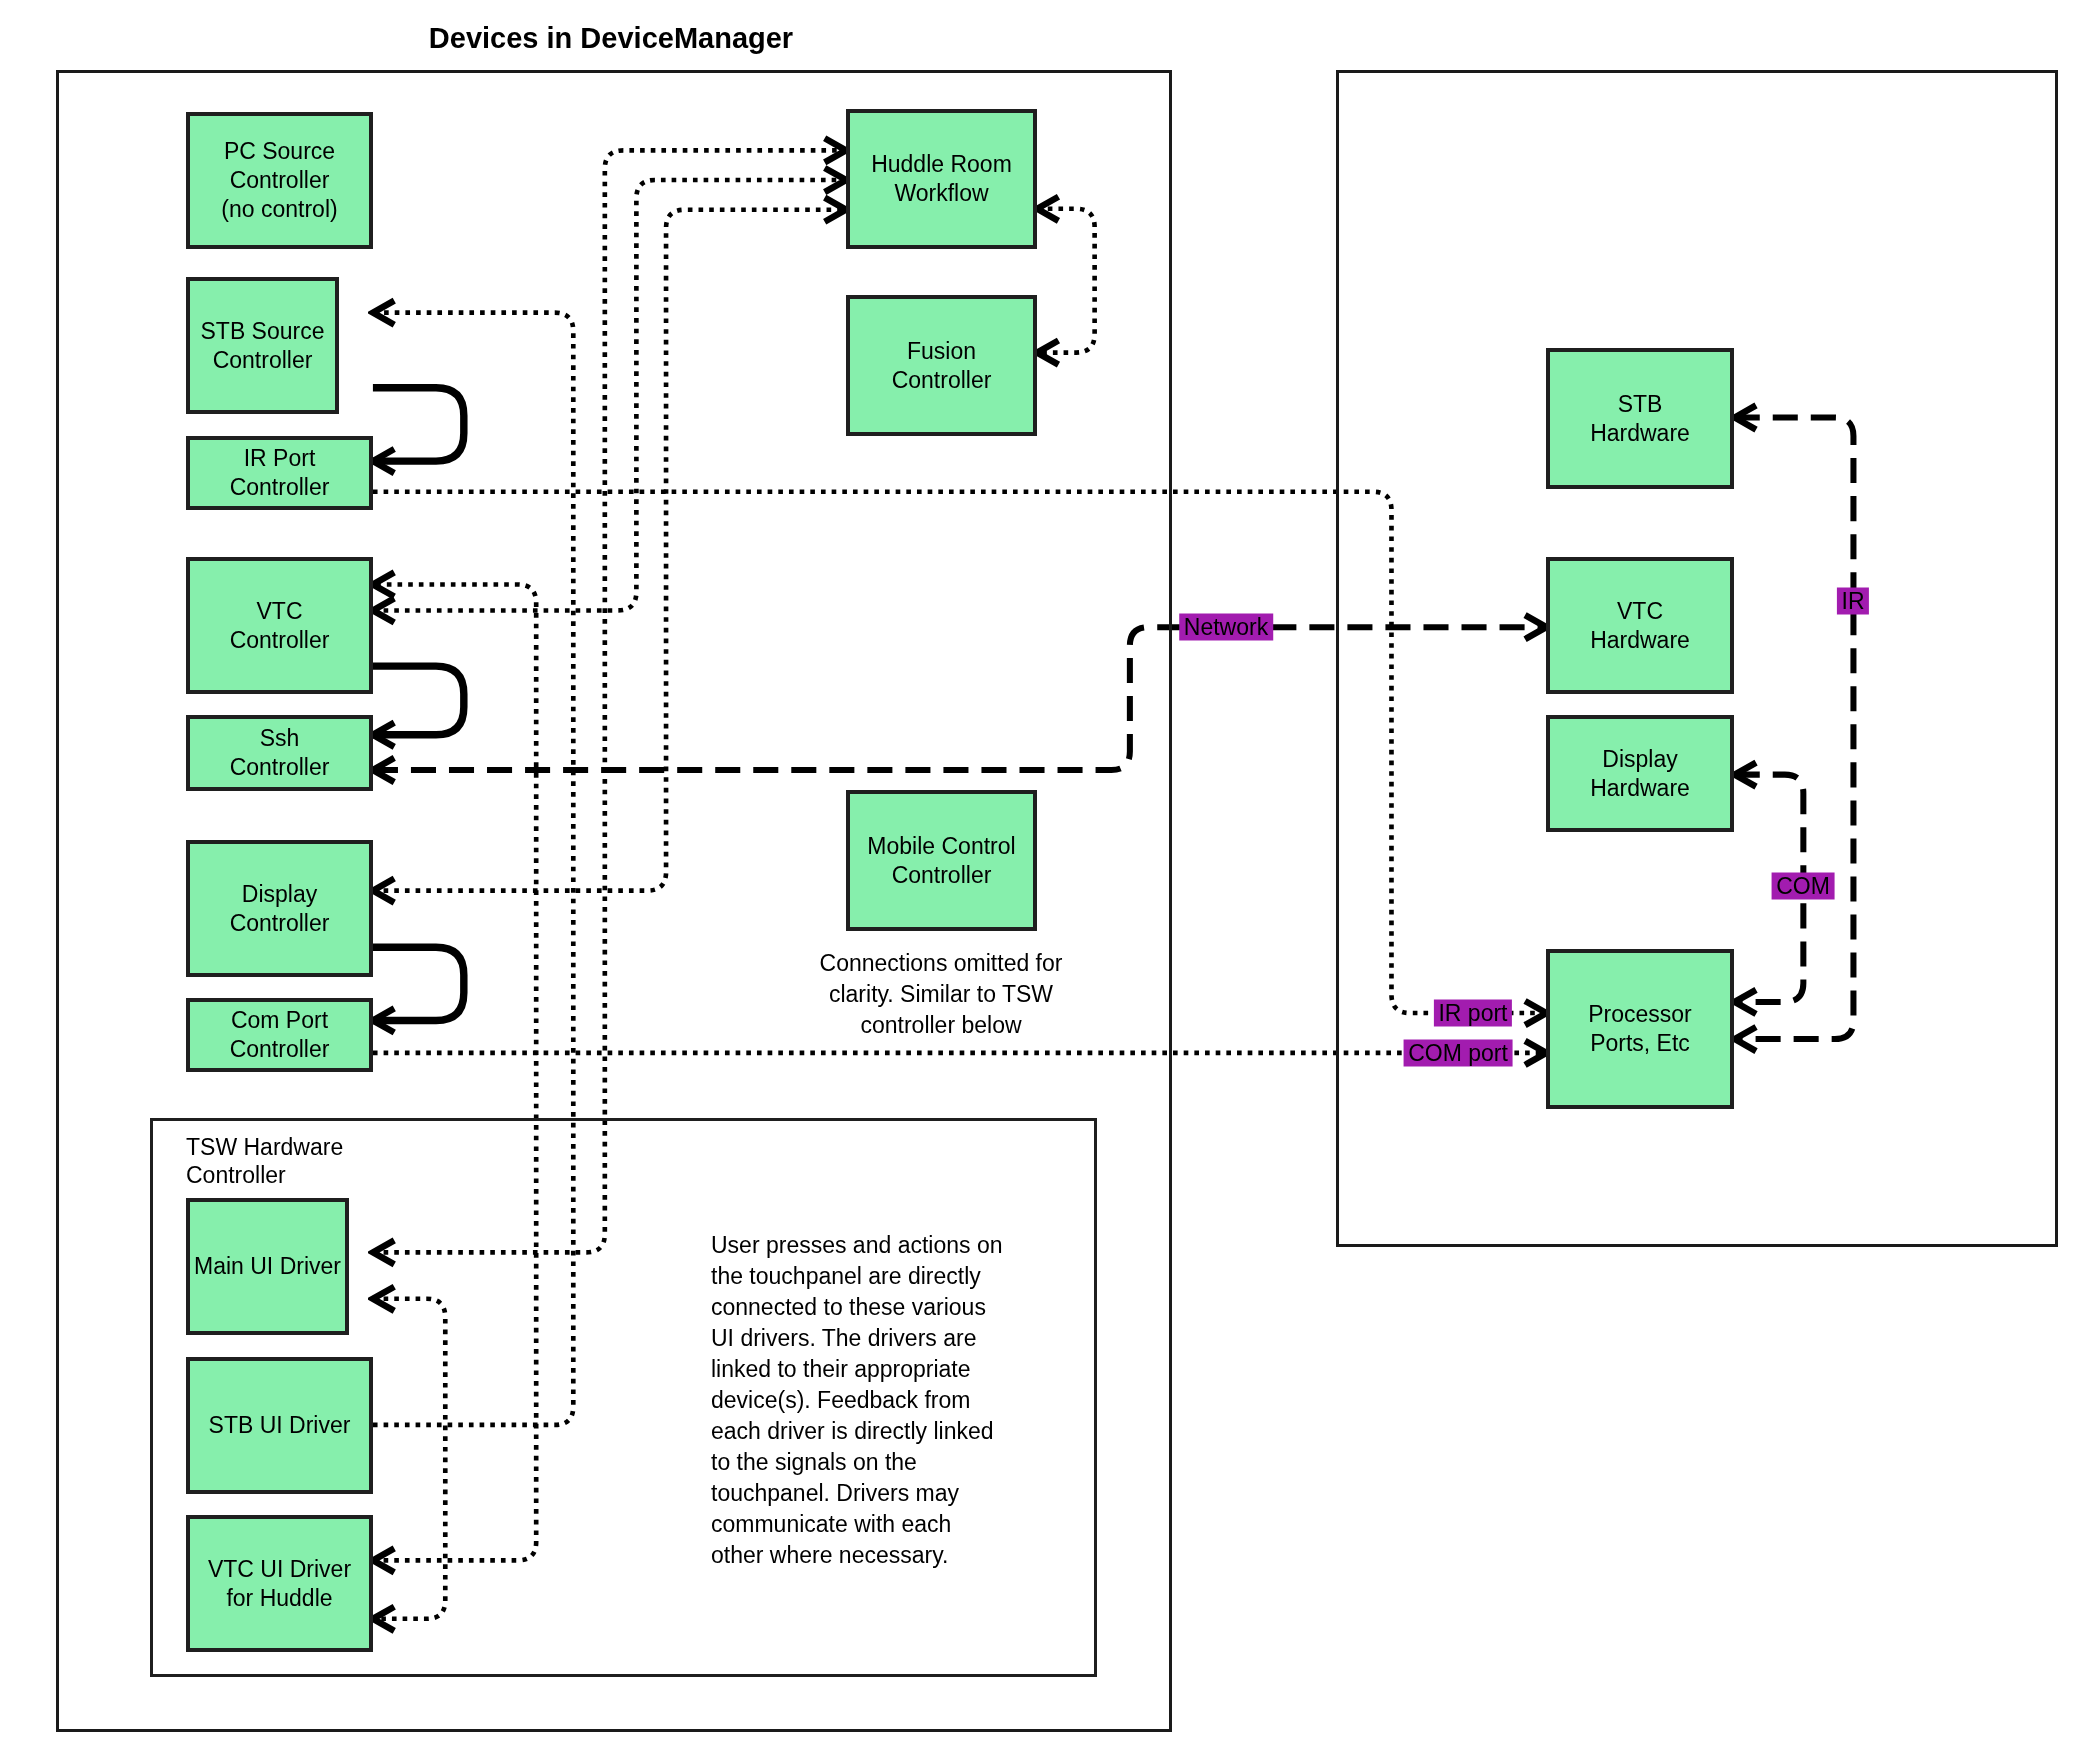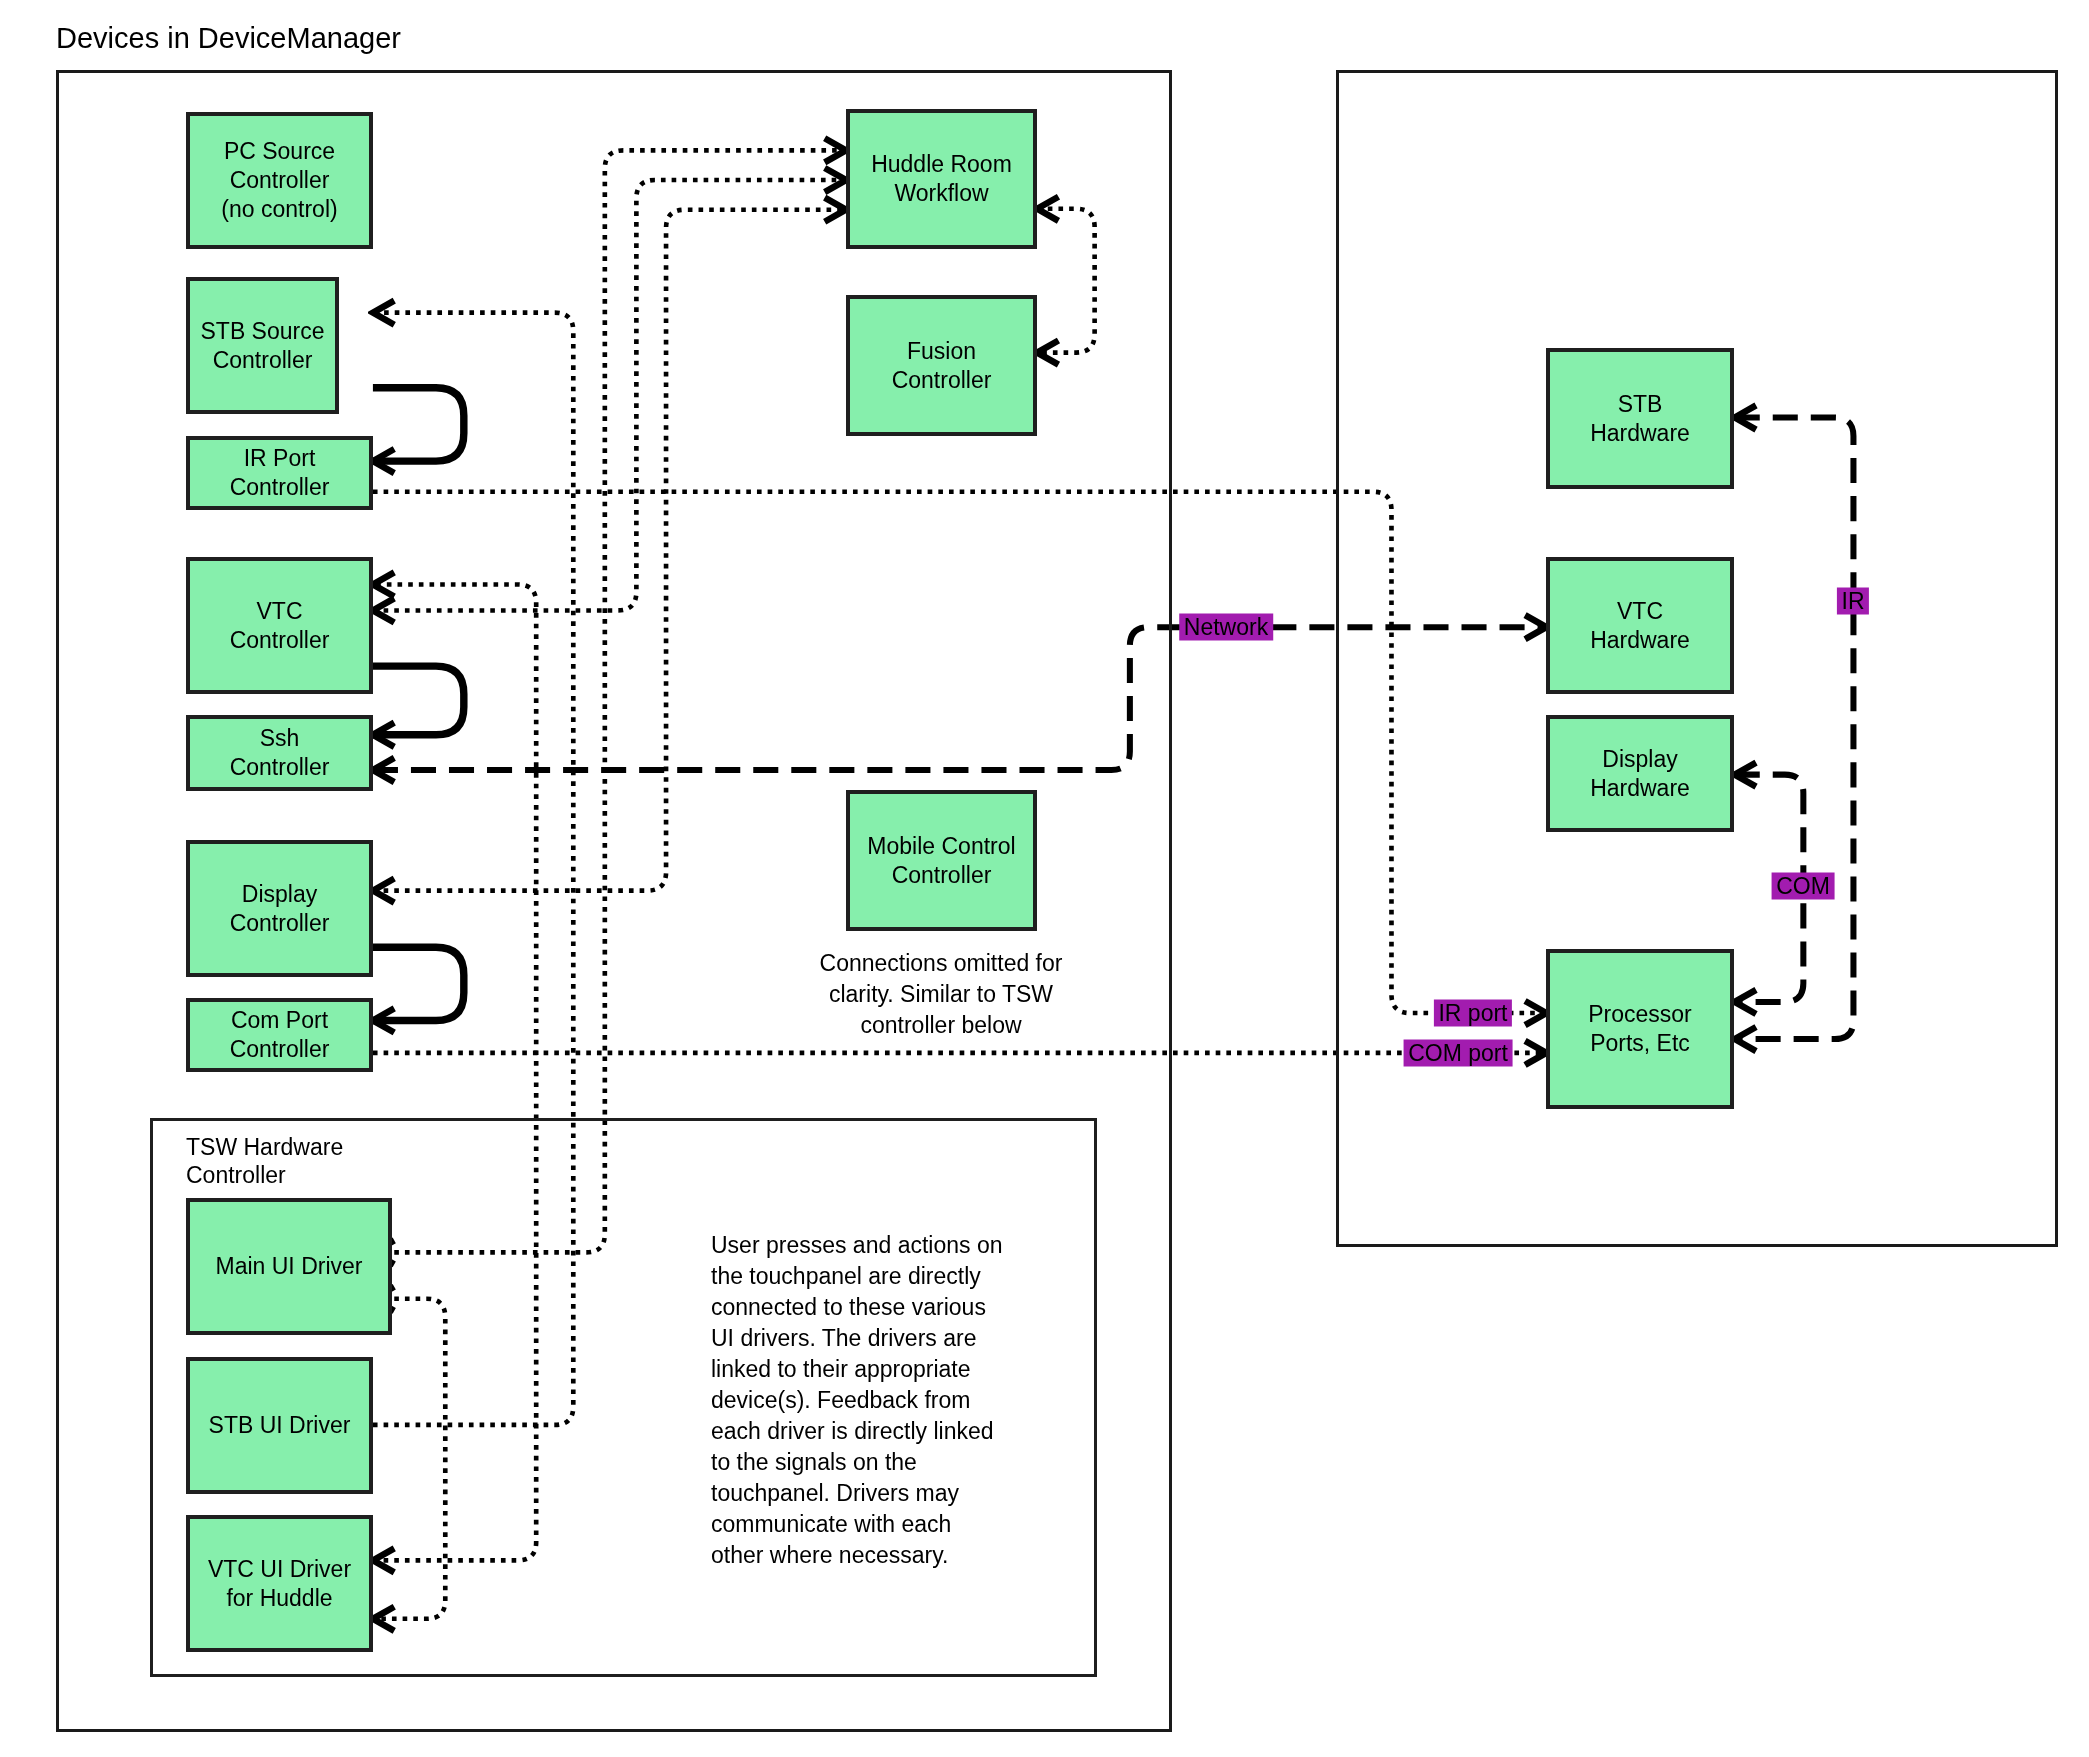--- a/index.html
+++ b/index.html
@@ -4,21 +4,21 @@
 <style>
   html,body{margin:0;padding:0;background:#ffffff;}
   body{width:2090px;height:1758px;position:relative;overflow:hidden;
        font-family:"Liberation Sans","DejaVu Sans",sans-serif;color:#000;}
   .stage{position:absolute;left:0;top:0;width:2090px;height:1758px;}
   .outer-box{position:absolute;border:3.7px solid #1a1a1a;background:transparent;}
   .node{position:absolute;border:4.6px solid #1f1f1f;background:#86efac;
         display:flex;align-items:center;justify-content:center;text-align:center;
         font-size:23px;line-height:29px;white-space:pre-line;box-sizing:border-box;}
   .group-box{position:absolute;border:3.7px solid #1f1f1f;background:transparent;box-sizing:border-box;}
-  .big-title{position:absolute;font-size:29px;font-weight:normal;text-align:left;white-space:nowrap;}
+  .big-title{position:absolute;font-size:29px;font-weight:bold;text-align:center;white-space:nowrap;}
   .group-label{position:absolute;font-size:23px;line-height:28px;white-space:pre-line;text-align:left;}
   .note{position:absolute;font-size:23px;line-height:31px;white-space:pre-line;}
   .note.center{text-align:center;}
   .edge-label{position:absolute;font-size:23px;background:#a21caf;padding:0 4.6px;
               white-space:nowrap;transform:translate(-50%,-50%);}
   svg{position:absolute;left:0;top:0;}
   .dotted{stroke:#000;stroke-width:5;fill:none;stroke-dasharray:5 6.5;stroke-linecap:butt;}
   .dashed{stroke:#000;stroke-width:6.5;fill:none;stroke-dasharray:27 14;stroke-linecap:butt;}
   .solidln{stroke:#000;stroke-width:8;fill:none;}
 </style>
@@ -76,21 +76,21 @@
   <div class="node" style="left:186px;top:840px;width:187px;height:137px;">Display
 Controller</div>
   <div class="node" style="left:186px;top:998px;width:187px;height:74px;">Com Port
 Controller</div>
   <div class="node" style="left:846px;top:109px;width:191px;height:140px;">Huddle Room
 Workflow</div>
   <div class="node" style="left:846px;top:295px;width:191px;height:141px;">Fusion
 Controller</div>
   <div class="node" style="left:846px;top:790px;width:191px;height:141px;">Mobile Control
 Controller</div>
-  <div class="node" style="left:186px;top:1198px;width:206px;height:137px;">Main UI Driver</div>
+  <div class="node" style="left:186px;top:1198px;width:163px;height:137px;">Main UI Driver</div>
   <div class="node" style="left:186px;top:1515px;width:187px;height:137px;">VTC UI Driver
 for Huddle</div>
   <div class="node" style="left:186px;top:1357px;width:187px;height:137px;">STB UI Driver</div>
 
   <div class="node" style="left:1546px;top:348px;width:188px;height:141px;">STB
 Hardware</div>
   <div class="node" style="left:1546px;top:557px;width:188px;height:137px;">VTC
 Hardware</div>
   <div class="node" style="left:1546px;top:715px;width:188px;height:117px;">Display
 Hardware</div>

